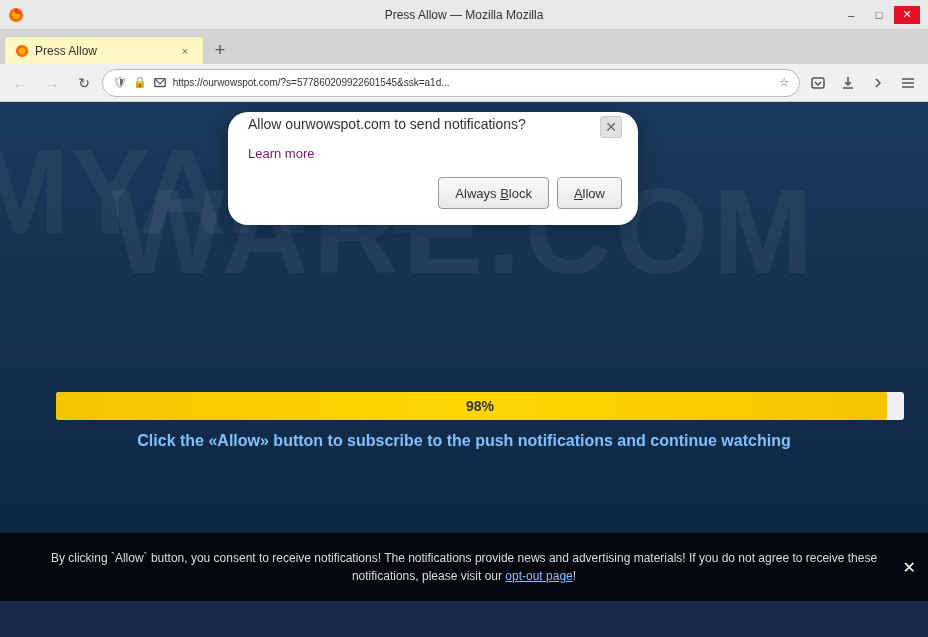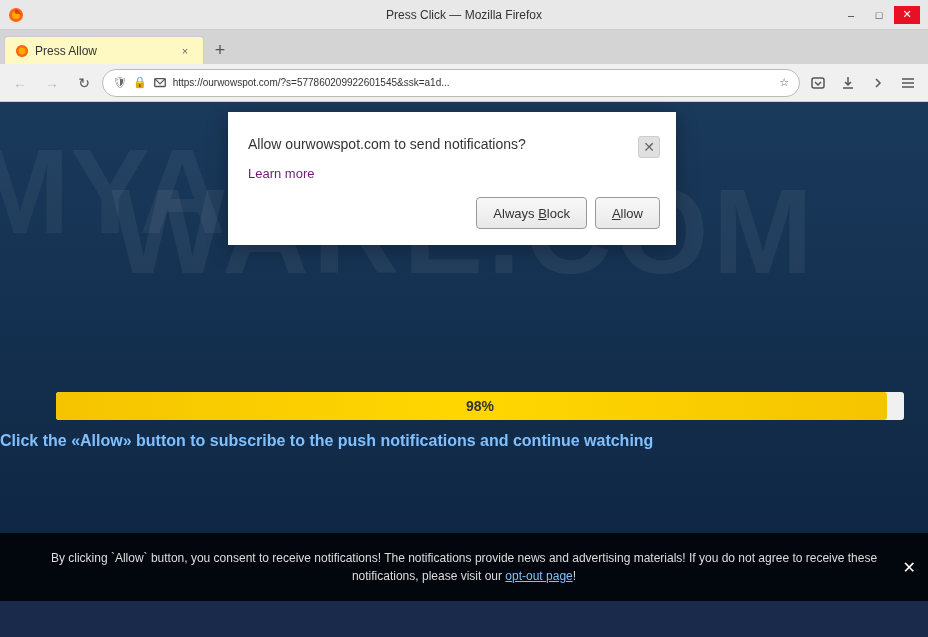--- a/index.html
+++ b/index.html
@@ -234,21 +234,21 @@
       font-weight: bold;
       color: #333;
     }
 
     
     .subscribe-text {
       position: absolute;
       top: 330px;
       left: 0;
       right: 0;
-      text-align: left;
+      text-align: center;
       font-size: 16px;
       color: #cce0ff;
     }
     .subscribe-text span { color: #80c0ff; font-weight: bold; }
 
     
     .bottom-banner {
       position: absolute;
       bottom: 0;
       left: 0;
@@ -281,25 +281,25 @@
       right: 12px;
       top: 50%;
       transform: translateY(-50%);
     }
 
     
     .notification-popup {
       position: absolute;
       top: 10px;
       left: 228px;
-      width: 448px;
+      width: 410px;
       background: white;
-      border-radius: 0;
+      border-radius: 20px;
       box-shadow: 0 4px 20px rgba(0,0,0,0.3);
-      padding: 24px 16px 16px 20px;
+      padding: 4px 16px 16px 20px;
       z-index: 100;
     }
     .popup-header {
       display: flex;
       align-items: flex-start;
       justify-content: space-between;
       margin-bottom: 8px;
     }
     .popup-title {
       font-size: 14px;
@@ -356,21 +356,21 @@
 <body>
 
 <div class="titlebar">
   <div class="titlebar-left">
     <svg class="firefox-icon" viewBox="0 0 16 16">
       <circle cx="8" cy="8" r="7" fill="#ff6611"></circle>
       <circle cx="8" cy="8" r="4" fill="#ffaa00"></circle>
       <path d="M8 2 Q12 4 13 8 Q10 6 8 7 Q5 5 8 2Z" fill="#cc2200" opacity="0.7"></path>
     </svg>
   </div>
-  <span class="titlebar-title">Press Click — Mozilla Firefox</span>
+  <span class="titlebar-title">Press Allow — Mozilla Mozilla</span>
   <div class="titlebar-controls">
     <button class="titlebar-btn">–</button>
     <button class="titlebar-btn">□</button>
     <button class="titlebar-btn close">✕</button>
   </div>
 </div>
 
 <div class="tabbar">
   <div class="tab active">
     <svg width="14" height="14" viewBox="0 0 16 16">

